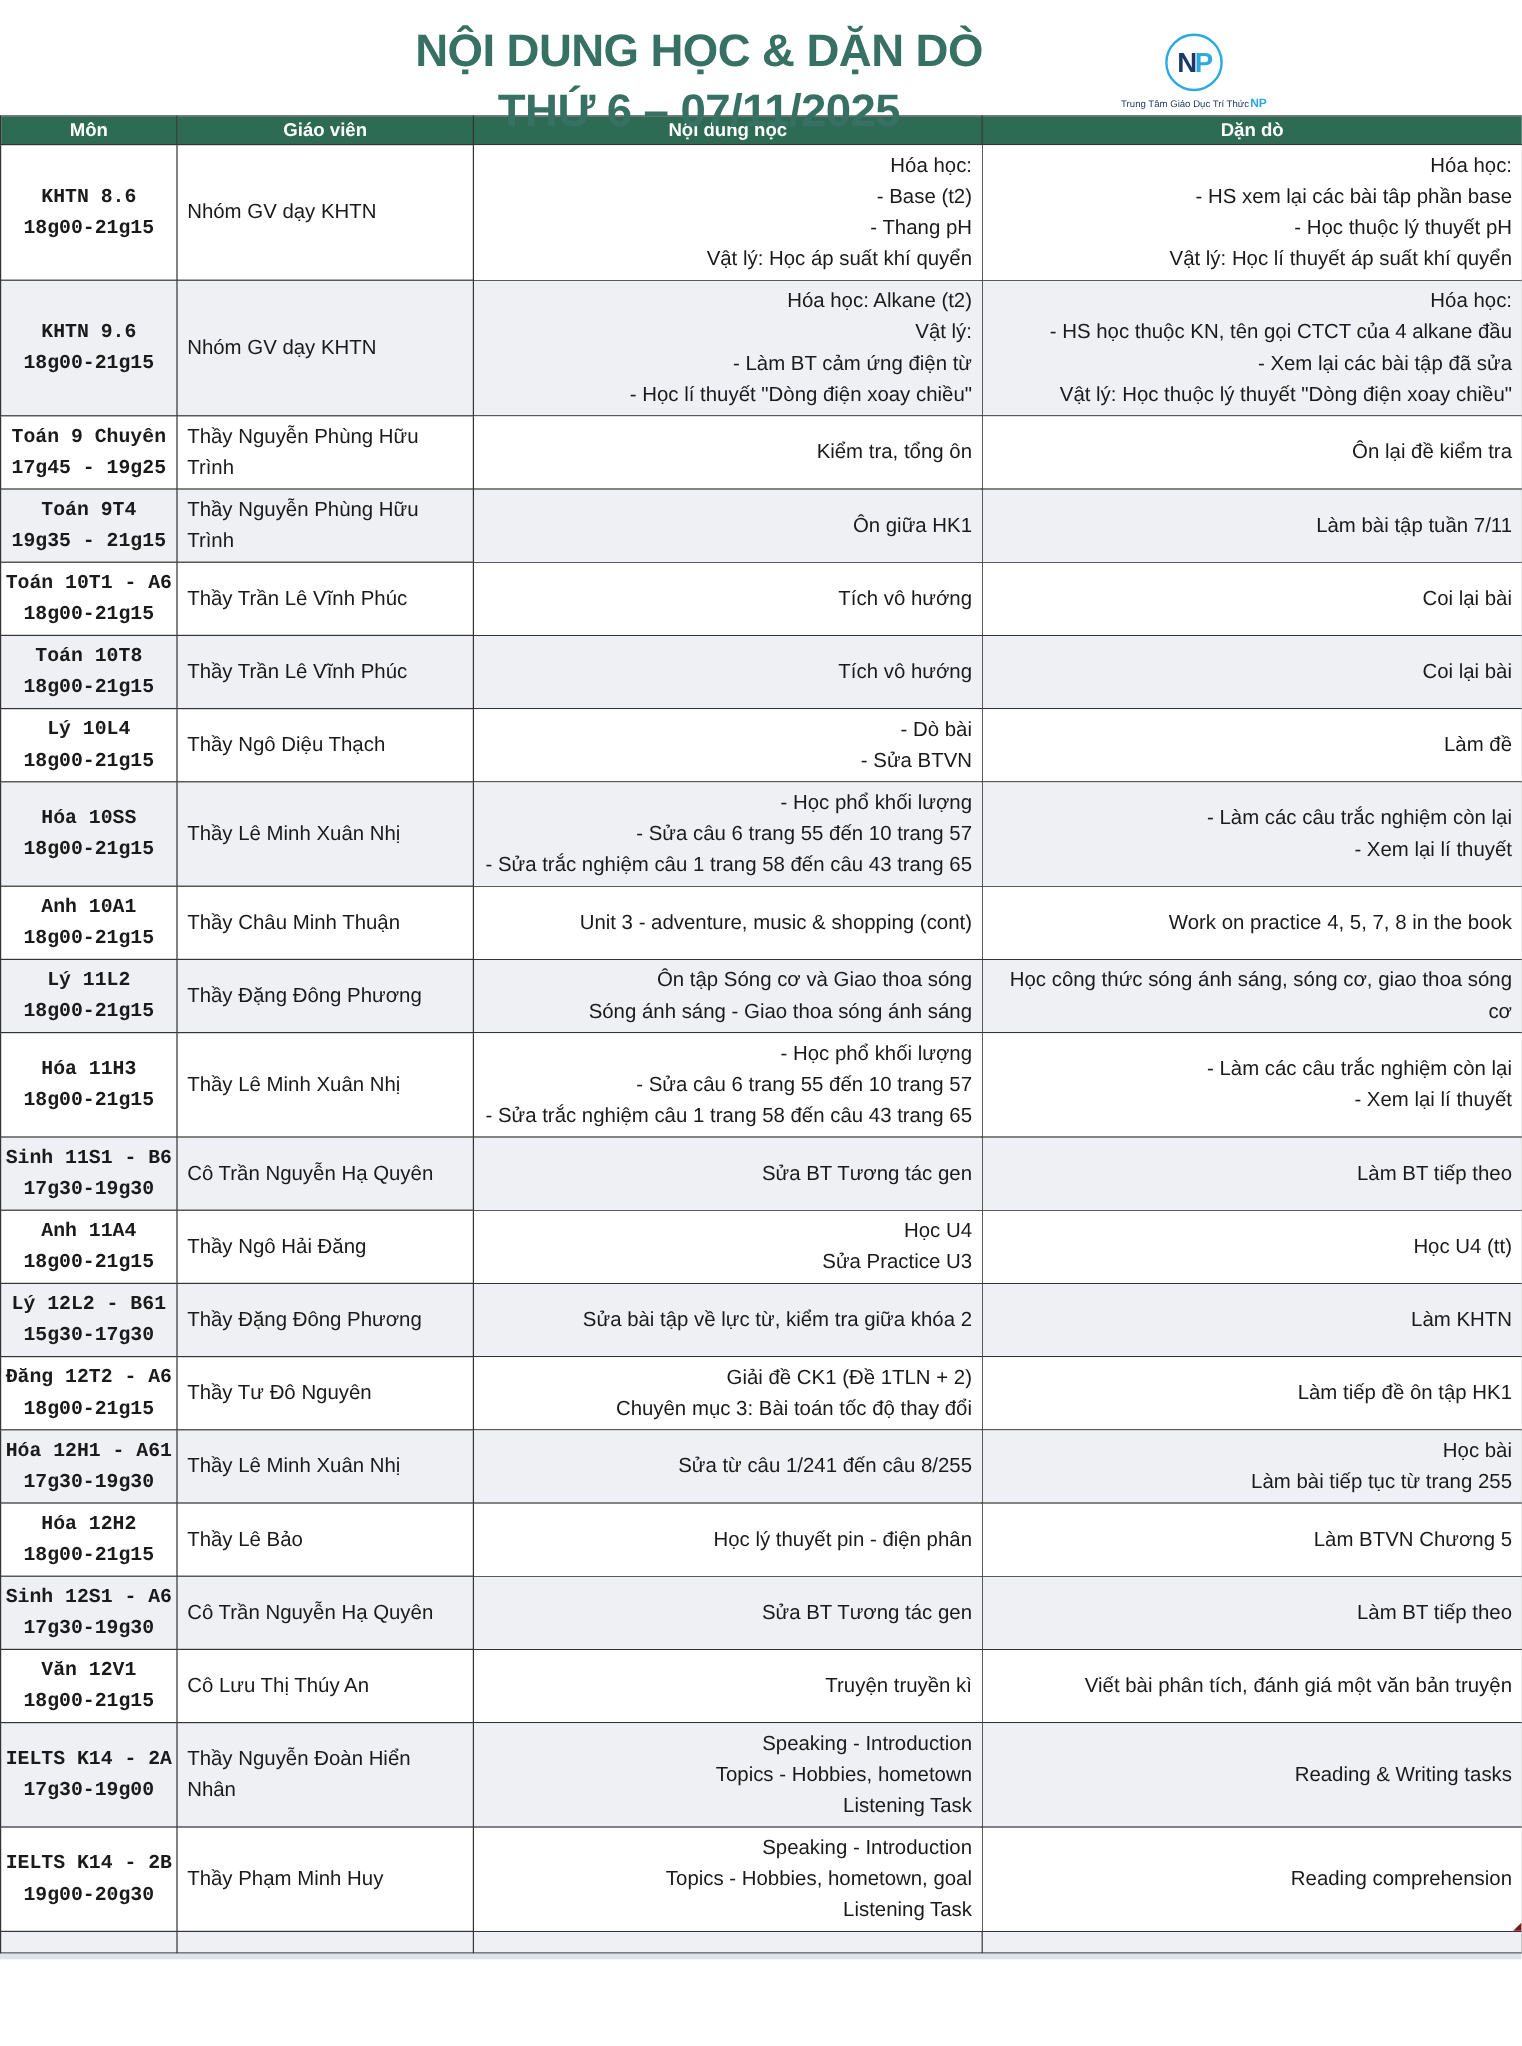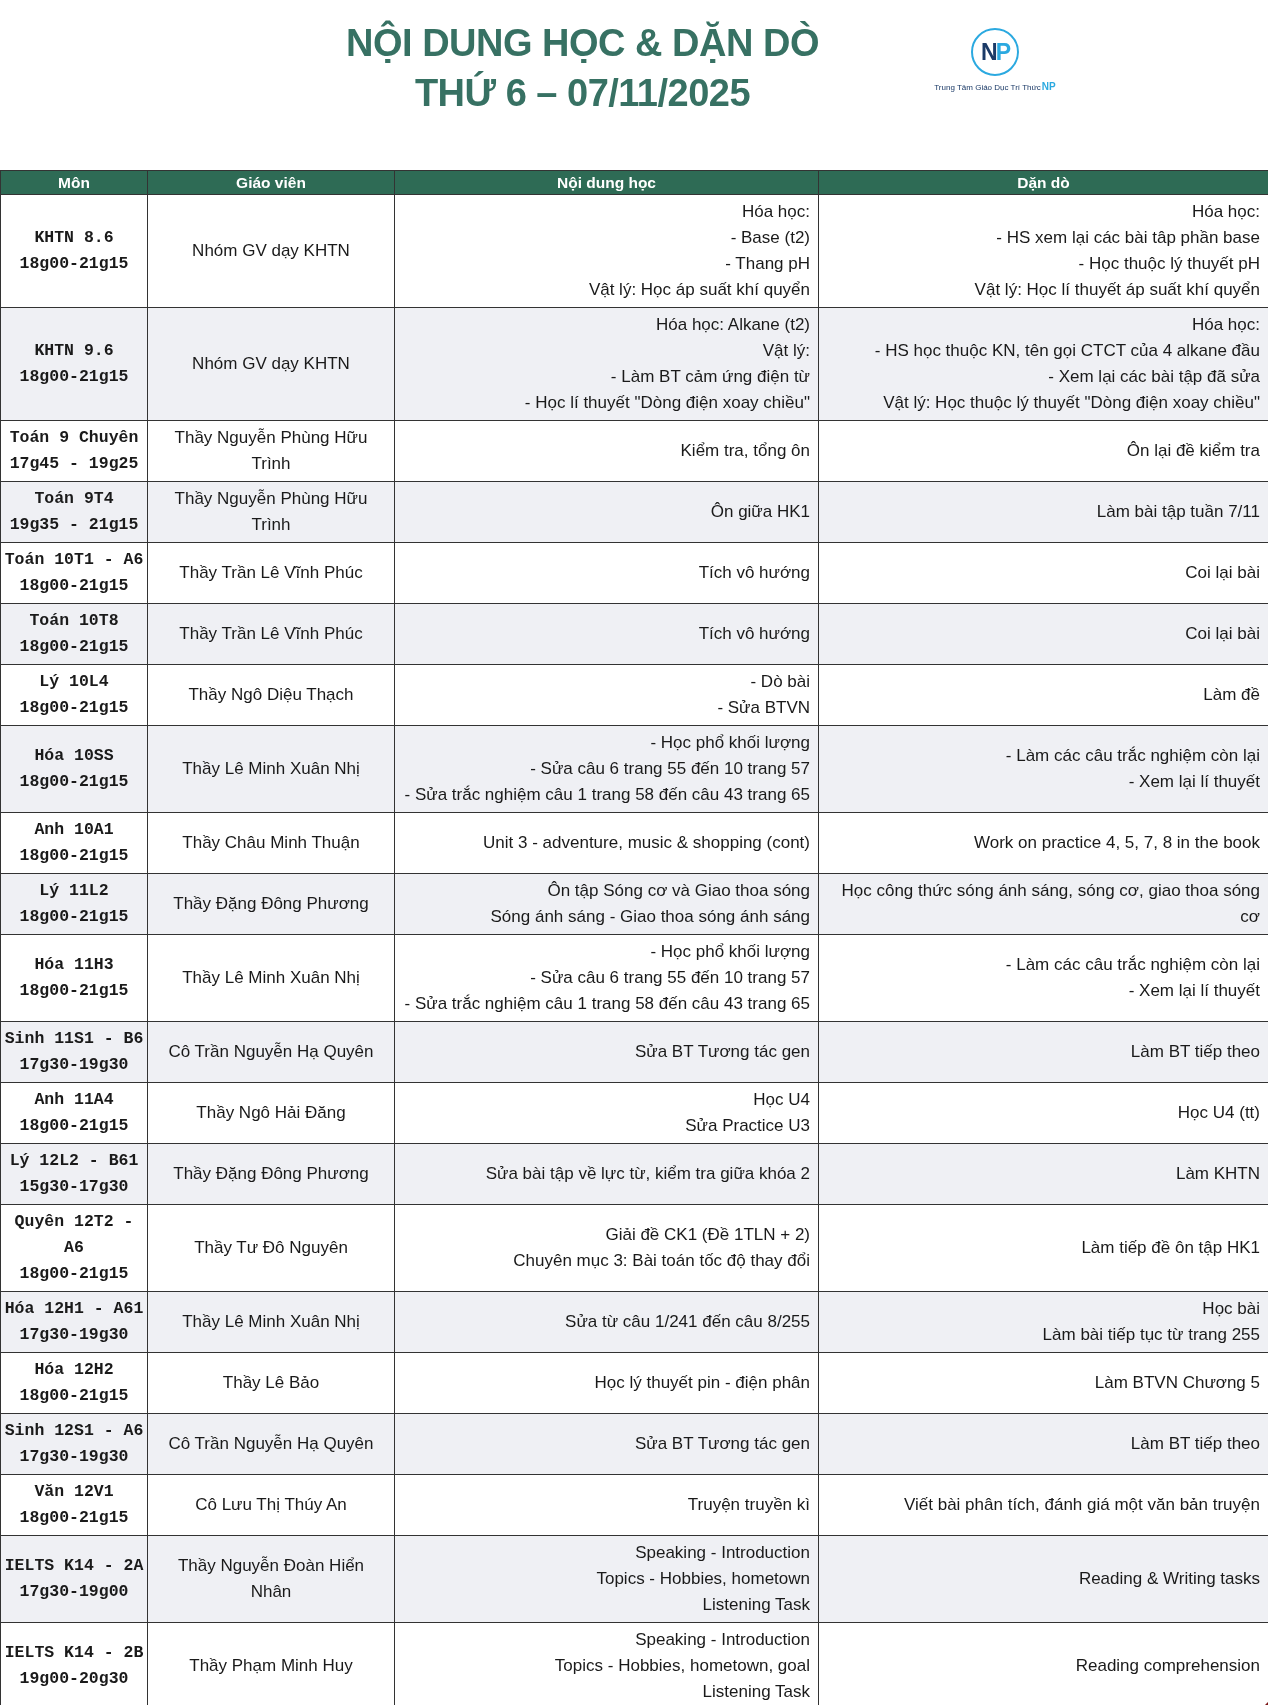--- a/index.html
+++ b/index.html
@@ -12,21 +12,21 @@
   }
   *{box-sizing:border-box;}
   html,body{margin:0;padding:0;}
   body{
     width:1268px;
     background:#fff;
     font-family:"Liberation Sans", sans-serif;
     color:#1a1a1a;
   }
   
-  .page-header{position:relative;height:170px;background:#fff;}
+  .page-header{position:relative;height:96px;background:#fff;}
   .titles{
     position:absolute;left:0;top:18px;width:1165px;text-align:center;
     color:var(--title-color);
     font-weight:700;font-size:38px;line-height:1.32;letter-spacing:-0.5px;
   }
   .logo{position:absolute;left:932px;top:28px;width:126px;text-align:center;}
   .logo-circle{
     width:48px;height:48px;border:2px solid var(--blue);border-radius:50%;
     margin:0 auto;display:flex;align-items:center;justify-content:center;
     background:#fff;
@@ -48,21 +48,21 @@
     background:var(--header-bg);color:#fff;
     font-size:15.5px;font-weight:700;padding:2px 16px;line-height:19px;
     text-align:center;
   }
   col.c1{width:147px;} col.c2{width:247px;} col.c3{width:424px;} col.c4{width:450px;}
   tbody tr:nth-child(even) td{background:var(--stripe);}
   tbody tr:nth-child(odd) td{background:#fff;}
   td.c-mon{
     text-align:center;font-weight:700;font-size:16.5px;padding-left:2px;padding-right:2px;font-family:Liberation Mono, monospace;
   }
-  td.c-gv{text-align:center;font-size:17px;}
+  td.c-gv{text-align:left;font-size:17px;}
   td.c-nd,td.c-dd{
     text-align:right;font-size:17px;white-space:pre-line;position:relative;
   }
   
   tbody tr:nth-last-child(2) td.c-dd::after{
     content:"";position:absolute;right:0;bottom:0;
     width:0;height:0;border-left:7px solid transparent;border-bottom:7px solid #7d1616;
   }
   tr.empty-row td{height:18px;padding:0;}
   .sheet-strip{width:1268px;height:5px;background:#dce3ea;}
@@ -242,21 +242,21 @@
     <td class="c-mon">
       <div>Lý 12L2 - B61</div>
       <div>15g30-17g30</div>
     </td>
     <td class="c-gv">Thầy Đặng Đông Phương</td>
     <td class="c-nd">Sửa bài tập về lực từ, kiểm tra giữa khóa 2</td>
     <td class="c-dd">Làm KHTN</td>
   </tr>
       <tr>
     <td class="c-mon">
-      <div>Quyên 12T2 - A6</div>
+      <div>Đăng 12T2 - A6</div>
       <div>18g00-21g15</div>
     </td>
     <td class="c-gv">Thầy Tư Đô Nguyên</td>
     <td class="c-nd">Giải đề CK1 (Đề 1TLN + 2)
 Chuyên mục 3: Bài toán tốc độ thay đổi</td>
     <td class="c-dd">Làm tiếp đề ôn tập HK1</td>
   </tr>
       <tr>
     <td class="c-mon">
       <div>Hóa 12H1 - A61</div>

